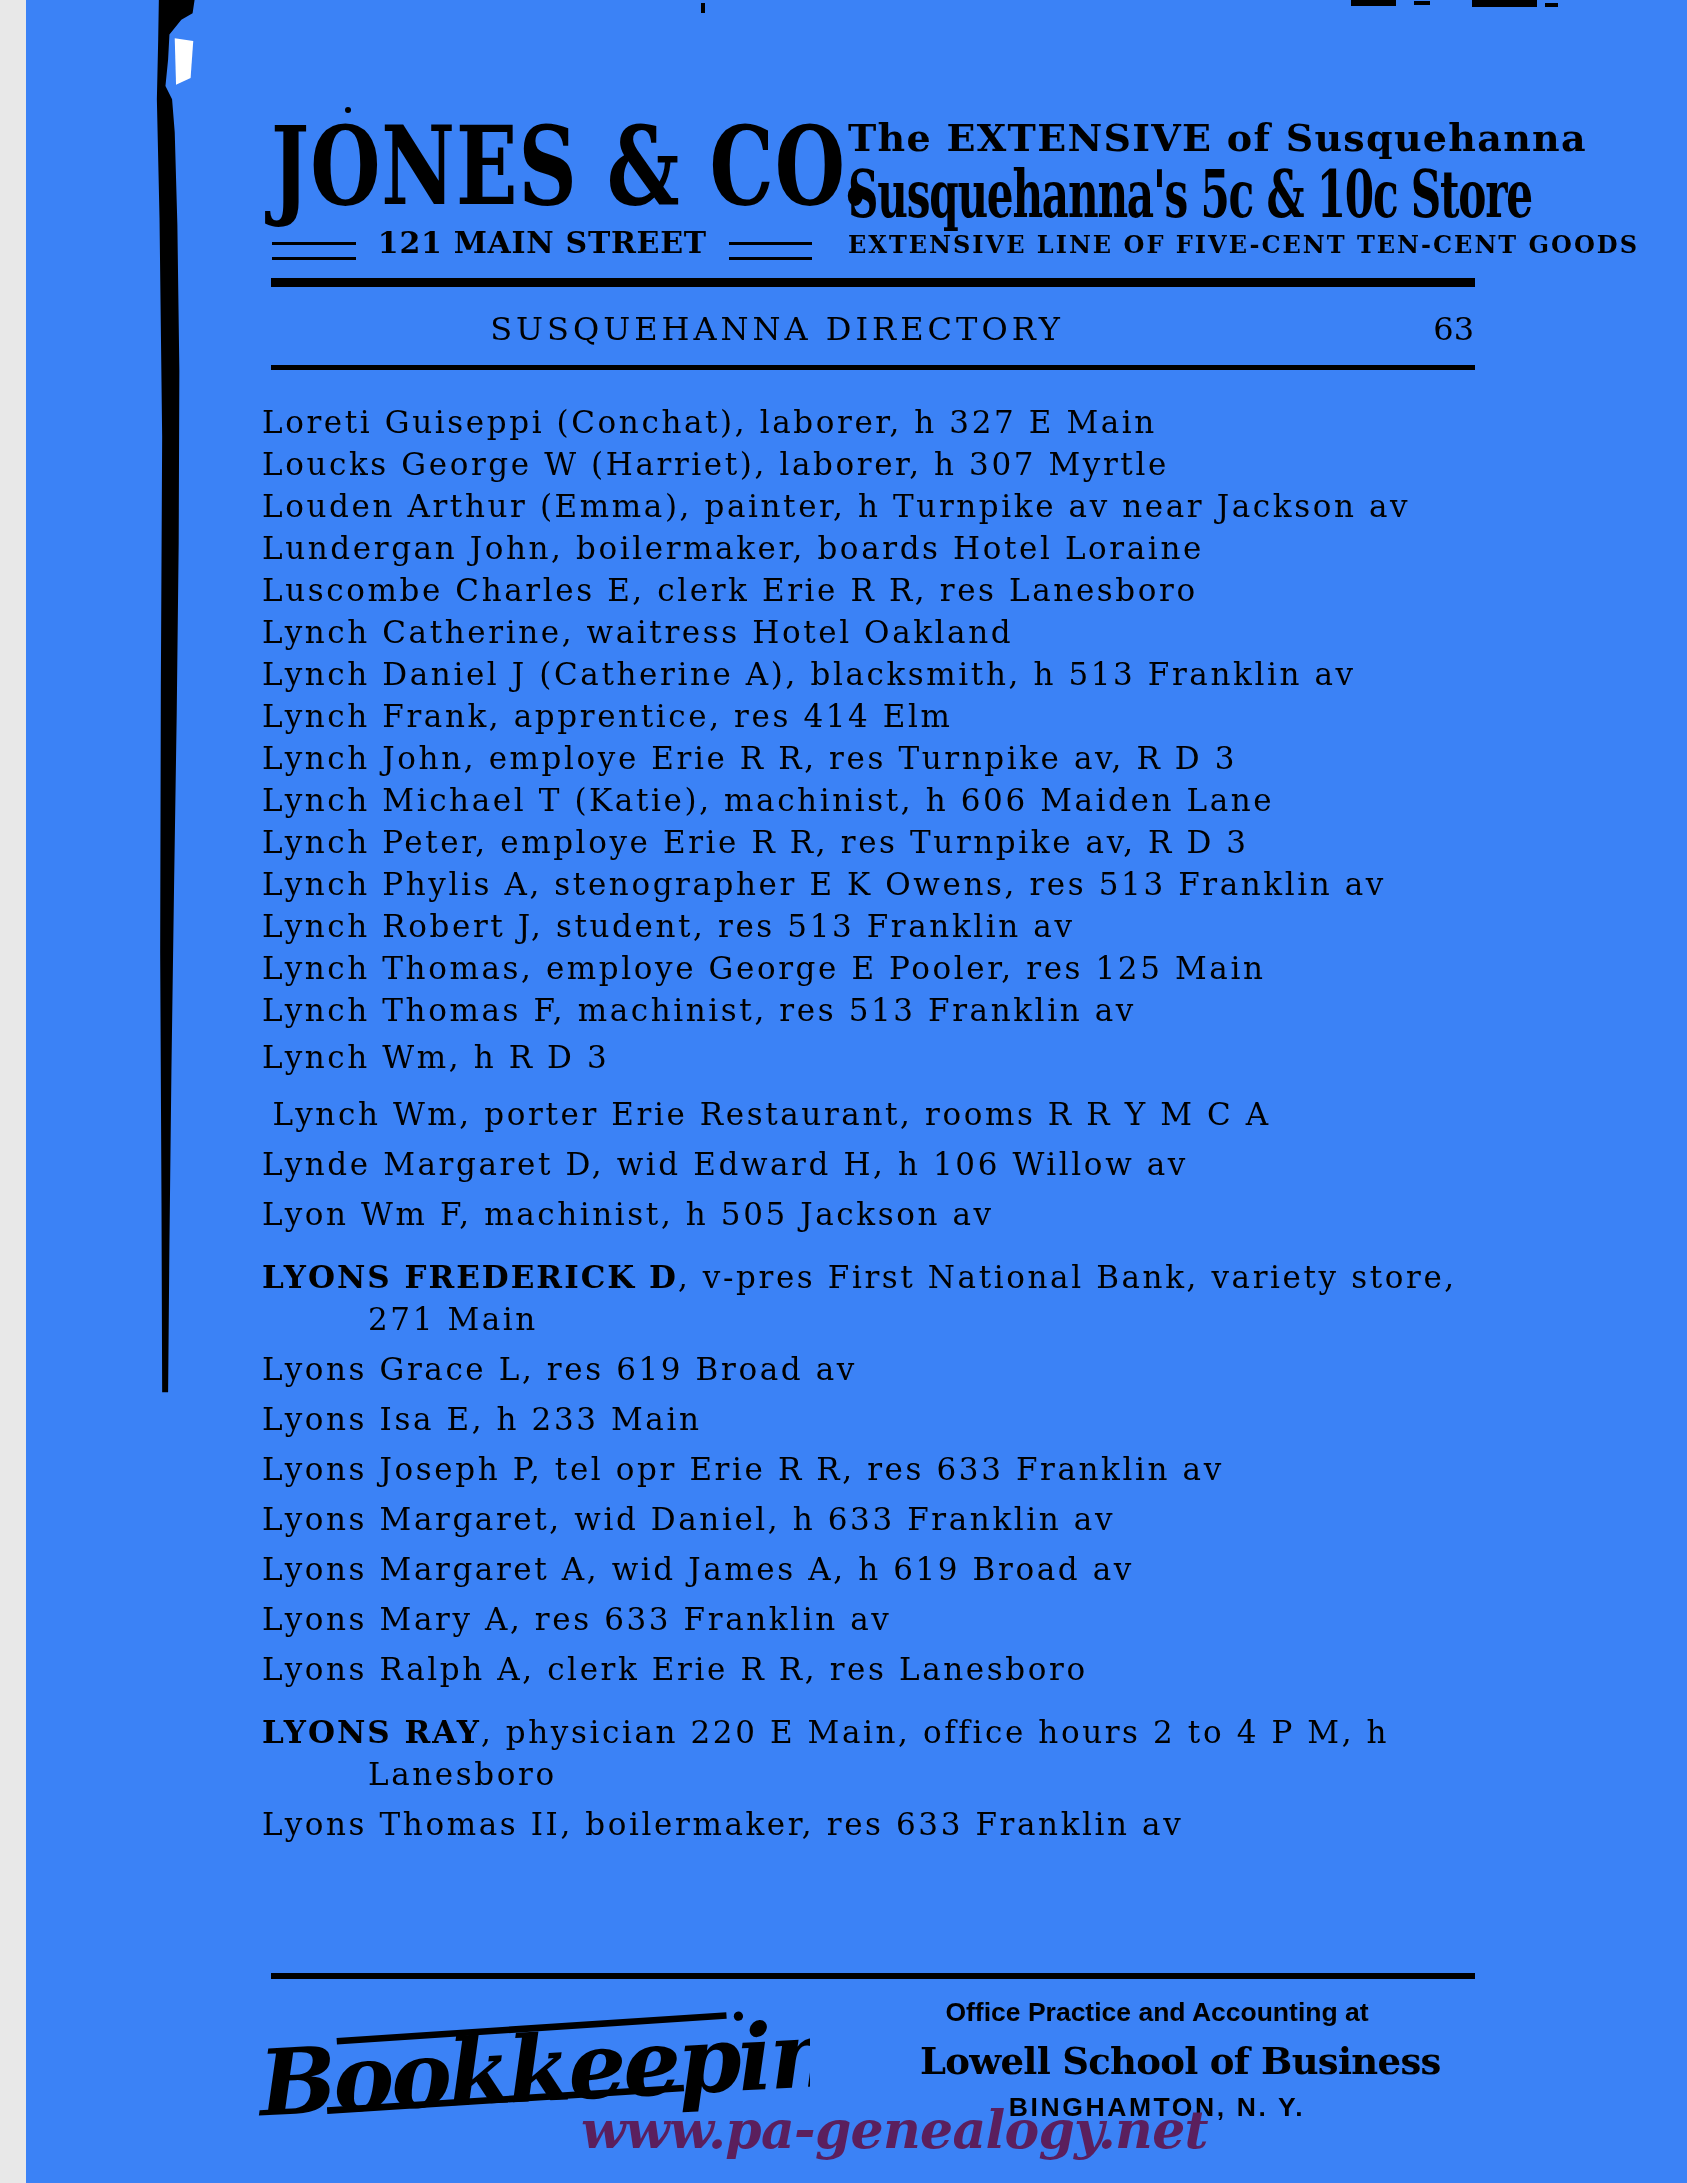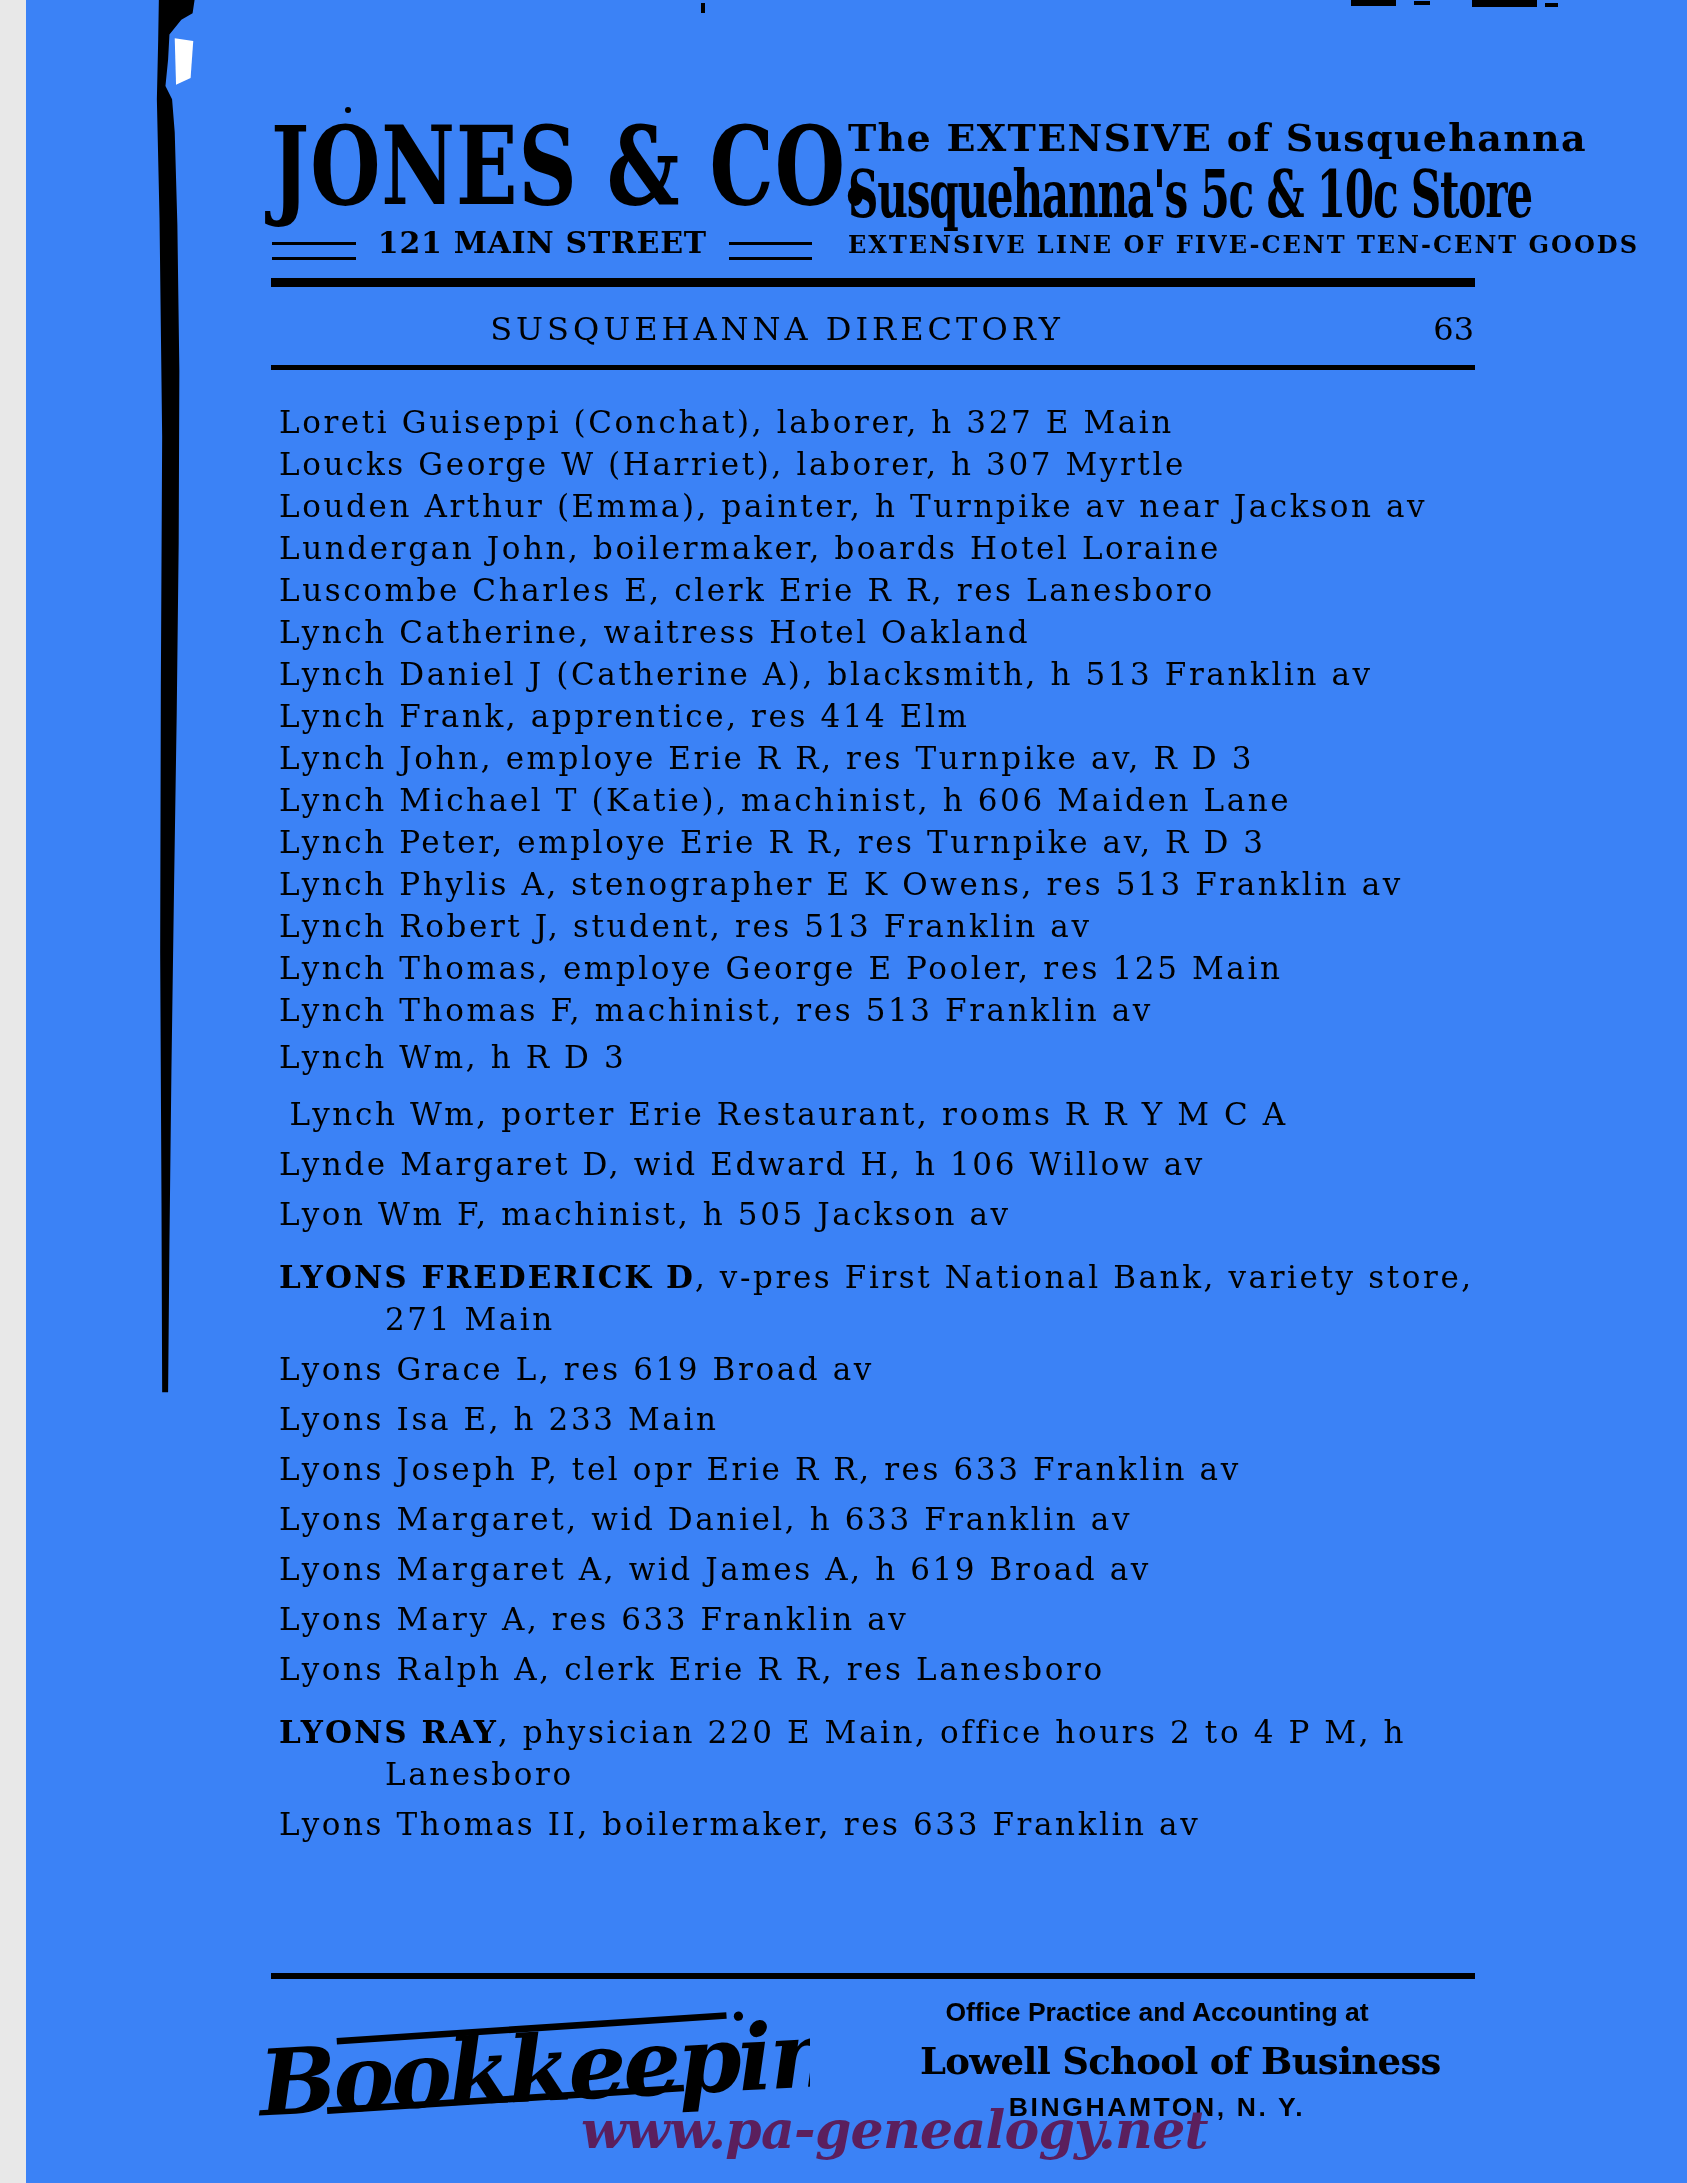--- a/index.html
+++ b/index.html
@@ -18,21 +18,21 @@
          transform:scaleX(.64);transform-origin:left top;white-space:nowrap;}
   .wool3{font-size:24px;font-weight:bold;letter-spacing:2px;white-space:nowrap;margin-top:4px;}
   
   .rule-thick{position:absolute;left:245px;top:278px;width:1204px;height:8.6px;background:#000;}
   .rule-thin{position:absolute;left:245px;top:365px;width:1204px;height:4.6px;background:#000;}
   .rule-bottom{position:absolute;left:245px;top:1973px;width:1204px;height:6px;background:#000;}
   .dir-title{position:absolute;left:245px;top:310px;width:1012px;text-align:center;
              font-size:32px;letter-spacing:4px;white-space:nowrap;}
   .page-num{position:absolute;right:239px;top:310px;font-size:32px;}
   
-  .entries{position:absolute;left:253px;top:401px;width:1211px;font-size:31px;line-height:42px;
+  .entries{position:absolute;left:236px;top:401px;width:1211px;font-size:31px;line-height:42px;
            letter-spacing:2.6px;}
   .entry{white-space:nowrap;}
   .entry .lead{font-weight:bold;letter-spacing:2px;}
   .mt1{margin-top:5.3px;} .mt2{margin-top:8px;} .mt3{margin-top:14.6px;} .mt4{margin-top:21px;}
   .indent{padding-left:10.6px;}
   .cont{padding-left:106px;}
   
   .script-svg{position:absolute;left:228px;top:1988px;}
   .foot-right{position:absolute;left:894px;top:1997px;width:474px;text-align:center;}
   .foot1{font-family:"Liberation Sans", sans-serif;font-size:26.5px;font-weight:bold;white-space:nowrap;}

